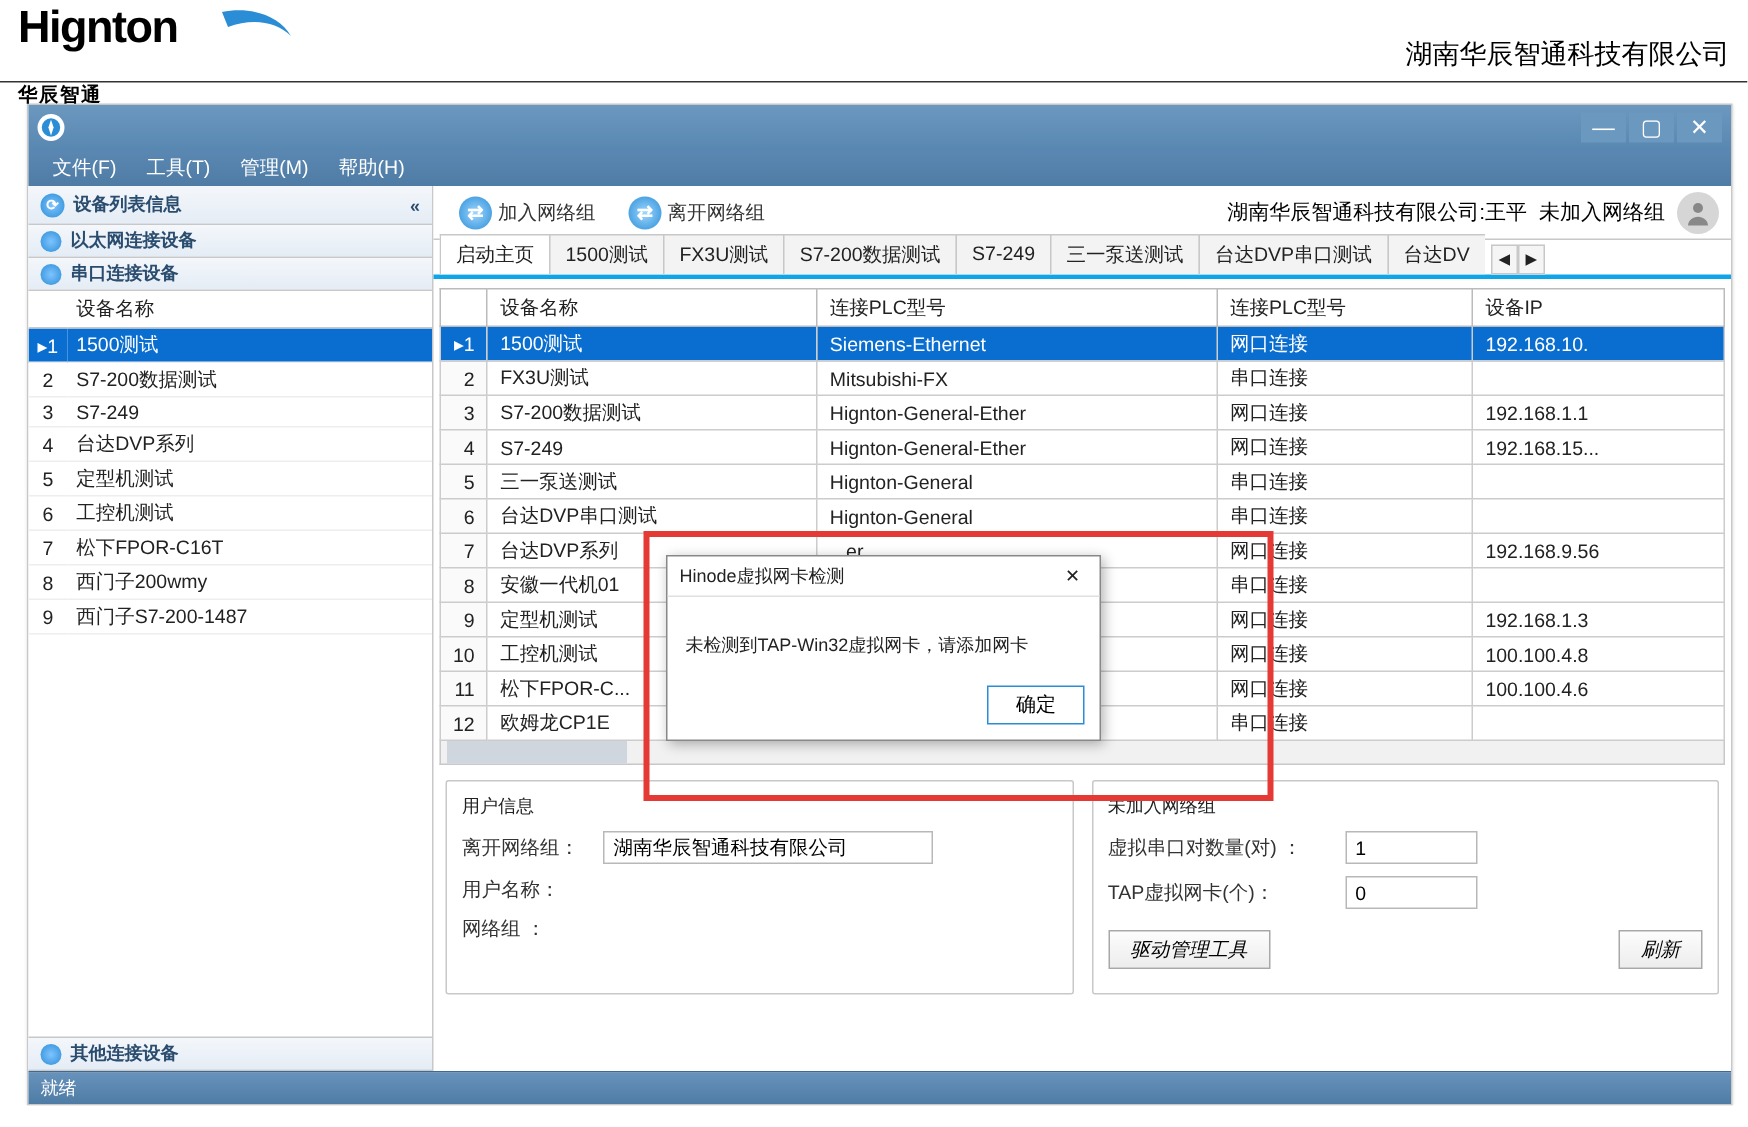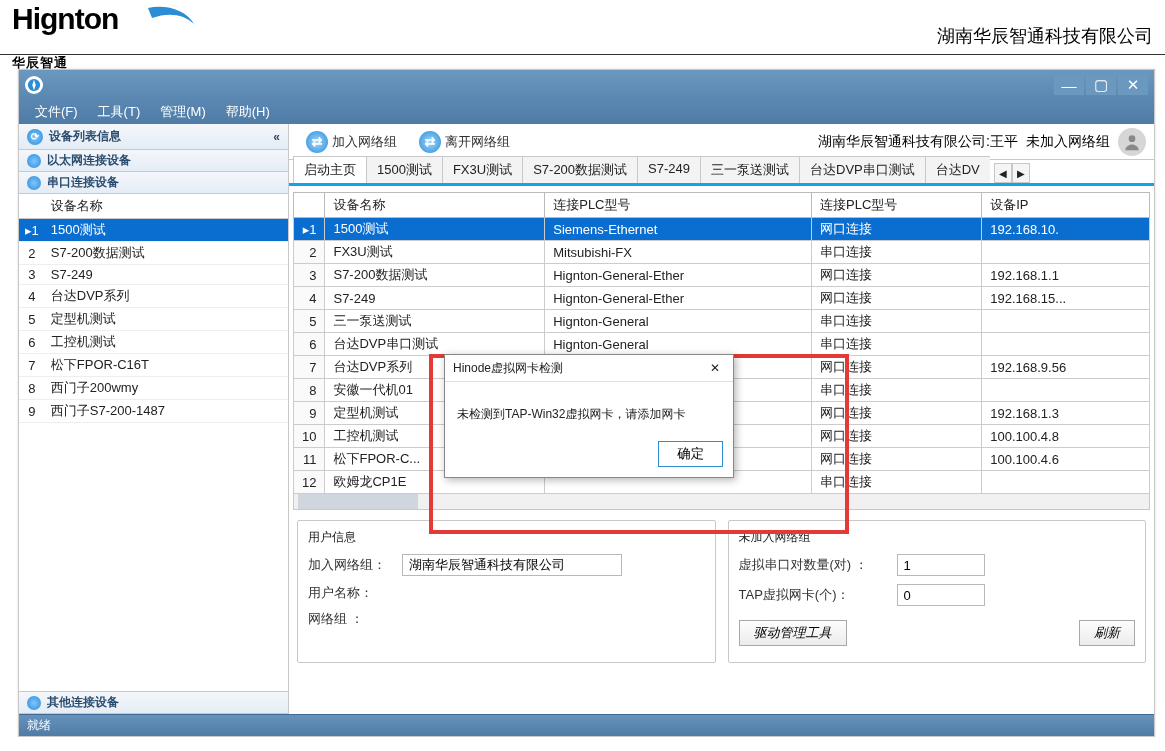--- a/index.html
+++ b/index.html
@@ -331,37 +331,37 @@
                 <td>串口连接</td>
                 <td></td>
               </tr>
             </tbody>
         </table>
         <div class="scroll-h">
             <div class="scroll-thumb"></div>
           </div>
 
         <div class="modal-highlight" style="left:140px; top:168px; width:420px; height:180px;"></div>
-        <div class="modal" style="left:155px; top:168px; width:290px;">
+        <div class="modal" style="left:155px; top:184px; width:290px;">
           <div class="modal-title">
             <span>Hinode虚拟网卡检测</span>
             <span class="modal-close">✕</span>
           </div>
           <div class="modal-body">未检测到TAP-Win32虚拟网卡，请添加网卡</div>
           <div class="modal-foot">
             <button>确定</button>
           </div>
         </div>
       </div>
 
       <div class="info-panels">
         <div class="panel">
           <span class="legend">用户信息</span>
           <div class="row">
-              <span class="lbl">加入网络组：</span>
+              <span class="lbl">离开网络组：</span>
               <input type="text" class="val-wide" value="湖南华辰智通科技有限公司" style="">
             </div>
           <div class="row">
               <span class="lbl">用户名称：</span>
             </div>
           <div class="row">
               <span class="lbl">网络组  ：</span>
             </div>
         </div>
         <div class="panel">

